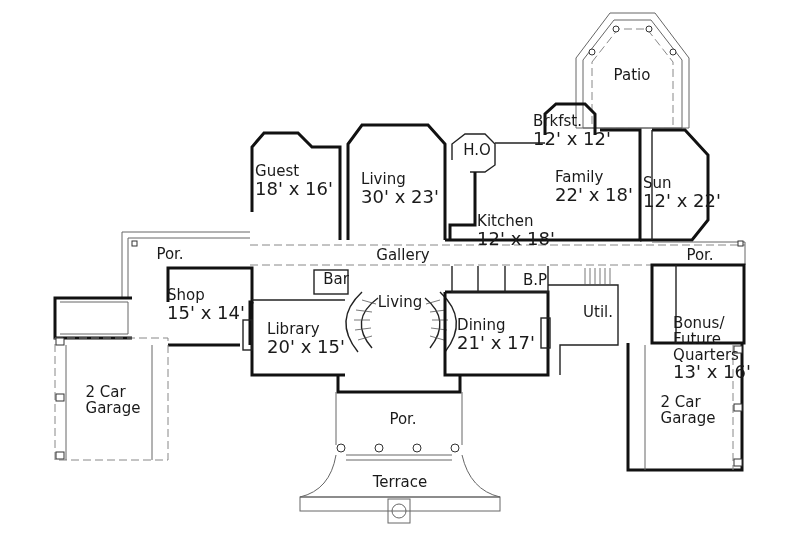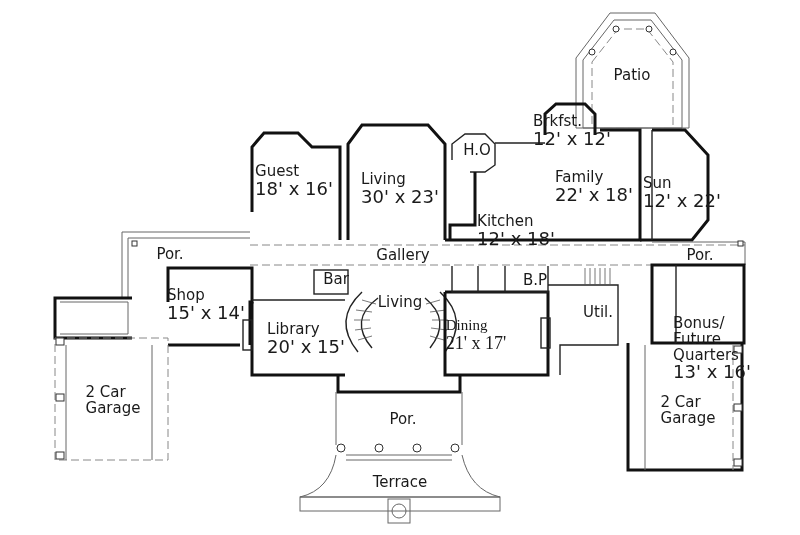--- a/index.html
+++ b/index.html
@@ -198,21 +198,21 @@
 <div class="label" style="left:712px; top:272px;margin-top:44px;">
     <span class="name">Bonus/</span>
     <span class="name">Future</span>
     <span class="name">Quarters</span>
     <span class="dim">13' x 16'</span>
   </div>
 <div class="label" style="left:306px; top:322px;">
     <span class="name">Library</span>
     <span class="dim">20' x 15'</span>
   </div>
-<div class="label" style="left:476px; top:318px;font-family:Liberation Serif, serif;">
+<div class="label" style="left:496px; top:318px;">
     <span class="name">Dining</span>
     <span class="dim">21' x 17'</span>
   </div>
 <div class="label" style="left:583px; top:305px;margin-left:15px;">
     <span class="name">Util.</span>
   </div>
 <div class="label" style="left:113px; top:385px;">
     <span class="name">2 Car</span>
     <span class="name">Garage</span>
   </div>

